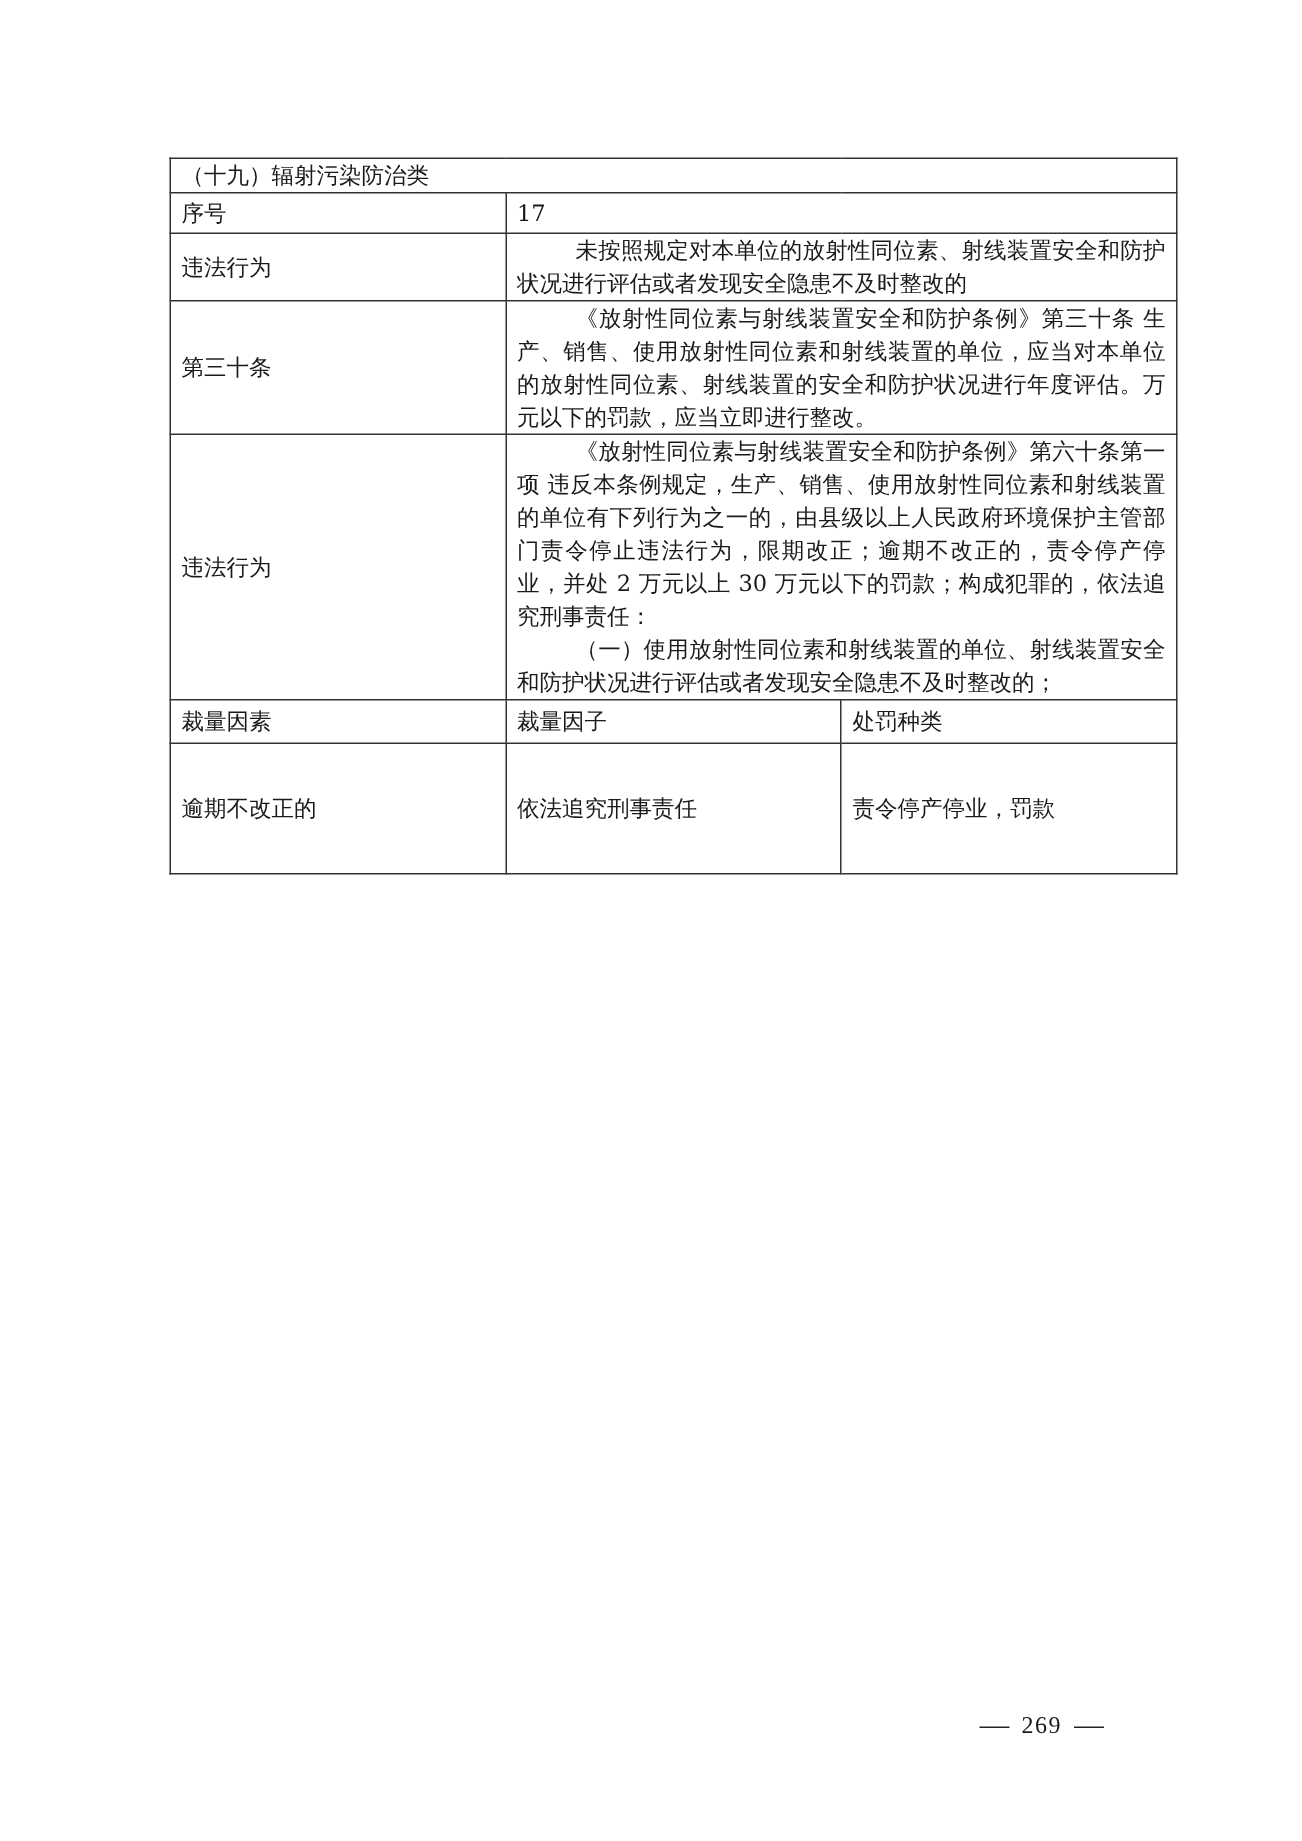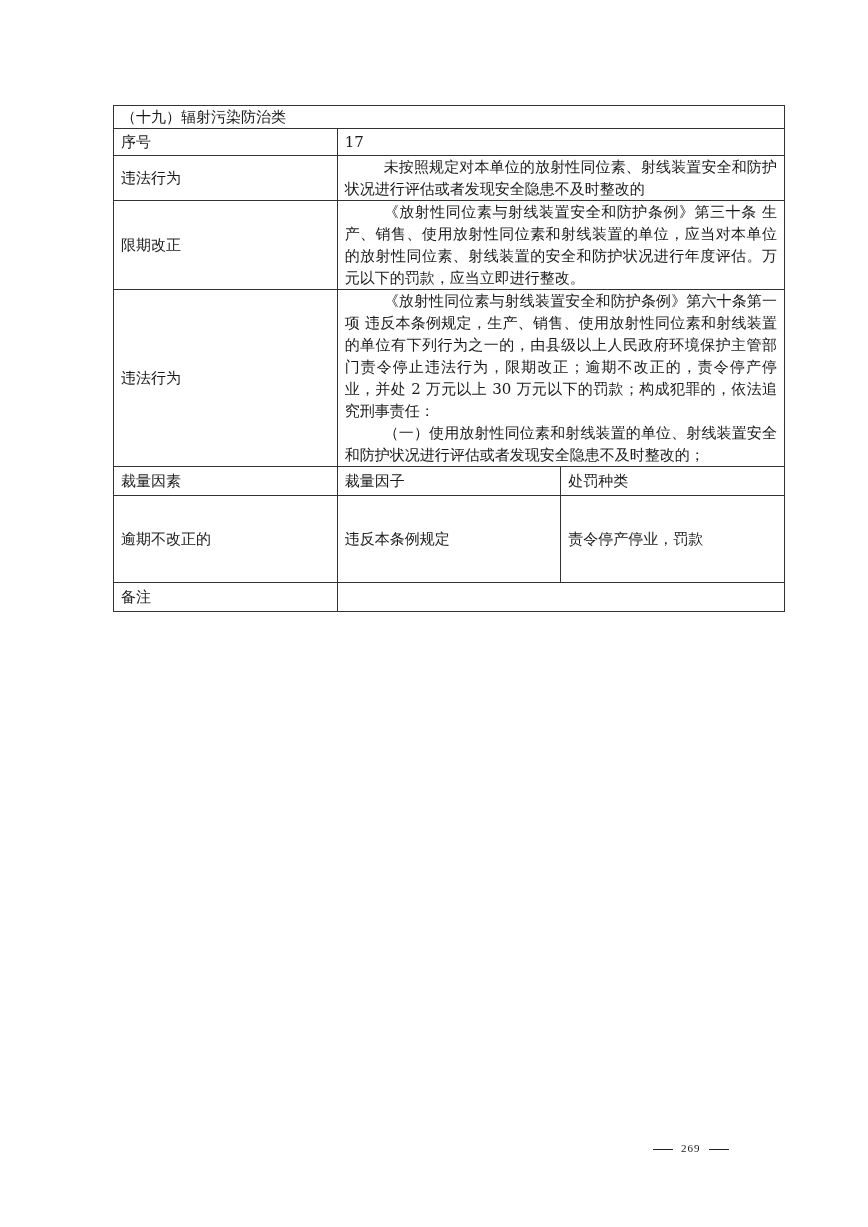--- a/index.html
+++ b/index.html
@@ -21,21 +21,21 @@
     .doc-table td.label { width: 80px; }
     .indent { text-indent: 2.6em; text-align: justify; }
     .p { margin: 0; }
     .row-title td { height: 22px; }
     .row-seq td { height: 26px; }
     .row-factor td { height: 28px; margin-top: 16px; }
     .row-overdue td { height: 86px; }
     .row-note td { height: 28px; }
     .page-num {
       position: absolute; left: 645px; top: 1142px;
-      font-size: 11px; letter-spacing: 1px;
+      font-size: 16px; letter-spacing: 1px;
       font-family: "Liberation Serif", serif;
     }
     .page-num .dash { display: inline-block; width: 20px; height: 1px; background: #222; vertical-align: middle; margin: 0 8px; }
   </style>
 </head>
 <body>
 
 <table class="doc-table">
   <tbody>
       <tr class="row-title">
@@ -43,42 +43,38 @@
   </tr>
   <tr class="row-seq">
     <td class="label">序号</td>
     <td colspan="2">17</td>
   </tr>
   <tr>
     <td class="label">违法行为</td>
     <td colspan="2" class="indent">未按照规定对本单位的放射性同位素、射线装置安全和防护状况进行评估或者发现安全隐患不及时整改的</td>
   </tr>
   <tr>
-    <td class="label">限期改正</td>
+    <td class="label">第三十条</td>
     <td colspan="2" class="indent">《放射性同位素与射线装置安全和防护条例》第三十条 生产、销售、使用放射性同位素和射线装置的单位，应当对本单位的放射性同位素、射线装置的安全和防护状况进行年度评估。万元以下的罚款，应当立即进行整改。</td>
   </tr>
   <tr>
     <td class="label">违法行为</td>
     <td colspan="2">
       <p class="p indent">《放射性同位素与射线装置安全和防护条例》第六十条第一项 违反本条例规定，生产、销售、使用放射性同位素和射线装置的单位有下列行为之一的，由县级以上人民政府环境保护主管部门责令停止违法行为，限期改正；逾期不改正的，责令停产停业，并处 2 万元以上 30 万元以下的罚款；构成犯罪的，依法追究刑事责任：</p>
       <p class="p indent">（一）使用放射性同位素和射线装置的单位、射线装置安全和防护状况进行评估或者发现安全隐患不及时整改的；</p>
     </td>
   </tr>
   <tr class="row-factor">
     <td class="label">裁量因素</td>
     <td style="width:366px">裁量因子</td>
     <td>处罚种类</td>
   </tr>
   <tr class="row-overdue">
     <td class="label">逾期不改正的</td>
-    <td>违反本条例规定</td>
+    <td>依法追究刑事责任</td>
     <td>责令停产停业，罚款</td>
-  </tr>
-  <tr class="row-note">
-    <td class="label">备注</td>
-    <td colspan="2"></td>
   </tr>
 </tbody>
   </table>
 
 <div class="page-num">
   <span class="dash"></span><span>269</span><span class="dash"></span>
 </div>
 
 </body></html>

